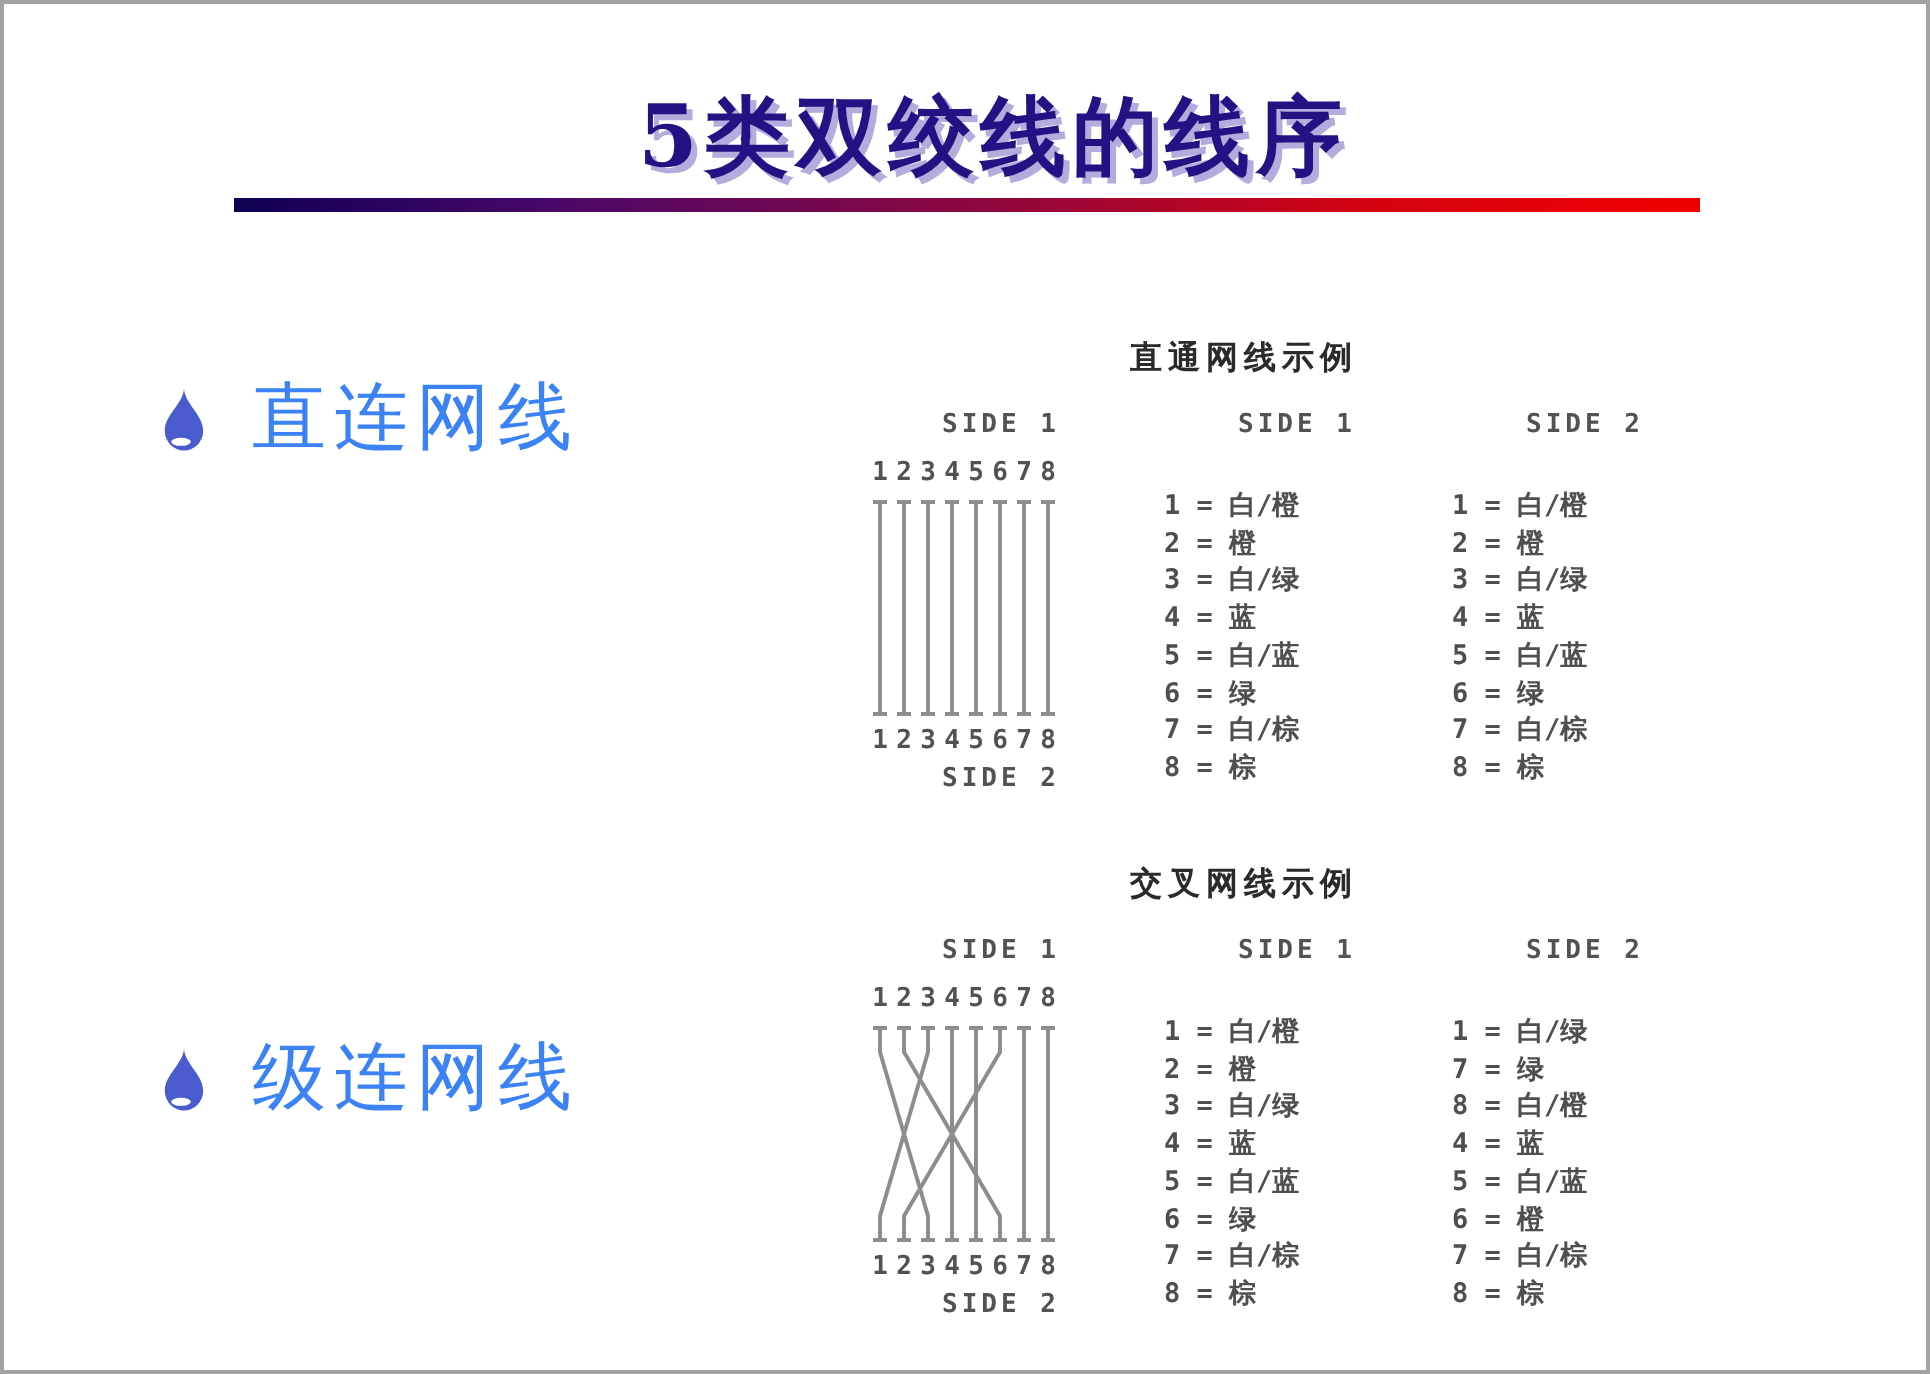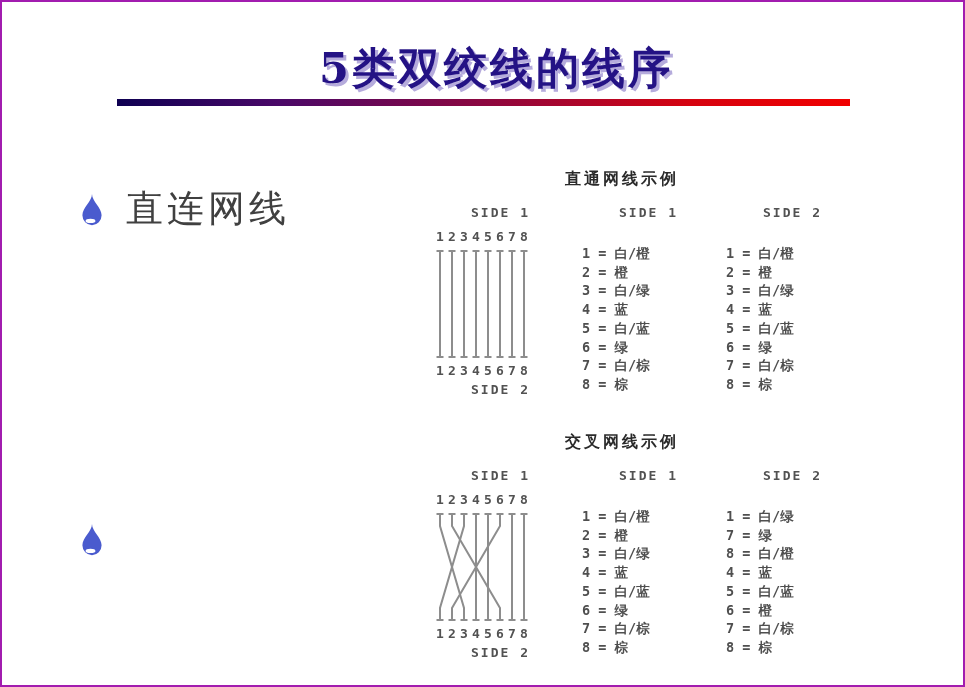--- a/index.html
+++ b/index.html
@@ -1,17 +1,17 @@
 <!DOCTYPE html>
 <html><head>
 <meta charset="utf-8">
 <style>
   html,body{margin:0;padding:0;background:#ffffff;}
   .page{
-    position:relative;width:961px;height:683px;border:2px solid #a21caf;
+    position:relative;width:961px;height:683px;border:2px solid #a3a3a3;
     background:#ffffff;overflow:hidden;
     font-family:"Liberation Sans","DejaVu Sans",sans-serif;
   }
   
   .slide-title{
     position:absolute;top:38px;left:0;right:0;text-align:center;
     padding-left:28px;
     font-family:"DejaVu Serif","Liberation Serif",serif;
     font-size:43px;font-weight:bold;letter-spacing:3px;
     color:#241285;text-shadow:3px 3px 0 #b5abdc;
@@ -20,21 +20,21 @@
   .title-rule{
     position:absolute;left:115px;top:97px;width:733px;height:7px;
     background:linear-gradient(to right,#0e0052,#4a0868 22%,#8c0740 50%,#d50310 78%,#f10000);
   }
   
   .bullet{position:absolute;display:flex;align-items:flex-start;}
   .bullet-1{left:78px;top:182px;}
   .bullet-2{left:78px;top:512px;}
   .drop{width:24px;height:32px;margin-top:10px;}
   .bullet-label{
-    margin-left:22px;font-size:37px;color:#404040;letter-spacing:4px;
+    margin-left:22px;font-size:37px;color:#3b82f6;letter-spacing:4px;
     font-family:"DejaVu Sans","Liberation Sans",sans-serif;white-space:nowrap;
   }
   
   .diagram{position:absolute;left:424px;width:392px;height:250px;}
   .diagram-1{top:167px;}
   .diagram-2{top:430px;}
   .diagram-title{
     position:absolute;top:0;left:0;right:0;text-align:center;
     font-size:16px;font-weight:bold;color:#2a2a2a;letter-spacing:3px;
     white-space:nowrap;
@@ -79,20 +79,21 @@
       <ellipse cx="9.6" cy="25.2" rx="4.6" ry="1.9" fill="#ffffff"></ellipse>
     </svg>
     <span class="bullet-label">直连网线</span>
   </div>
 
   <div class="bullet bullet-2">
     <svg class="drop" viewBox="0 0 22 30">
       <path d="M11 0 C11 7, 2 12.5, 2 20 a9 9.3 0 0 0 18 0 C20 12.5, 11 7, 11 0 Z" fill="#4a5bce"></path>
       <ellipse cx="9.6" cy="25.2" rx="4.6" ry="1.9" fill="#ffffff"></ellipse>
     </svg>
+    <span class="bullet-label">级连网线</span>
   </div>
 
   <div class="diagram diagram-1">
     <div class="diagram-title">直通网线示例</div>
 
     <div class="wire-col">
       <div class="mono side-label">SIDE 1</div>
       <div class="mono pins"><span class="pin-digit">1</span><span class="pin-digit">2</span><span class="pin-digit">3</span><span class="pin-digit">4</span><span class="pin-digit">5</span><span class="pin-digit">6</span><span class="pin-digit">7</span><span class="pin-digit">8</span></div>
       <svg class="wire-svg" viewBox="0 0 96 114">
           <path d="M2.5 4 h7 M6 4 V16 L6 98 V110 M2.5 110 h7"></path>

